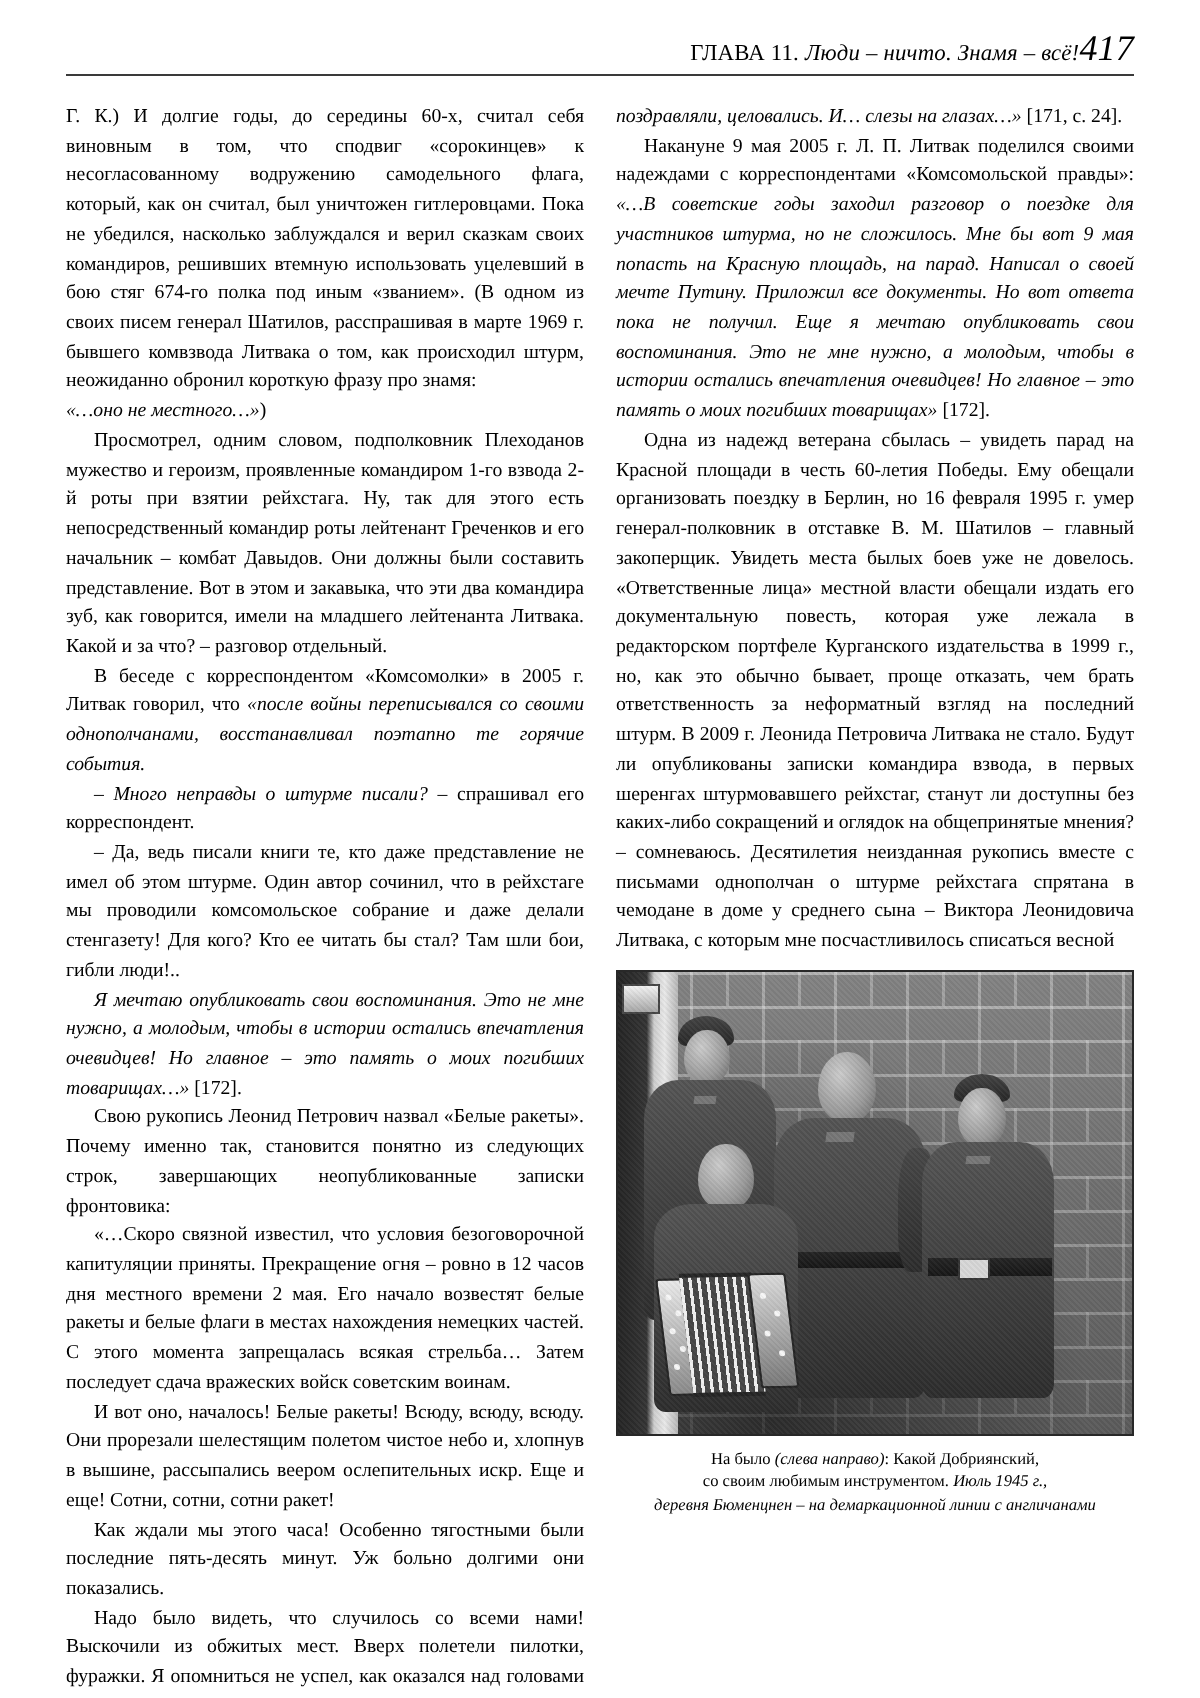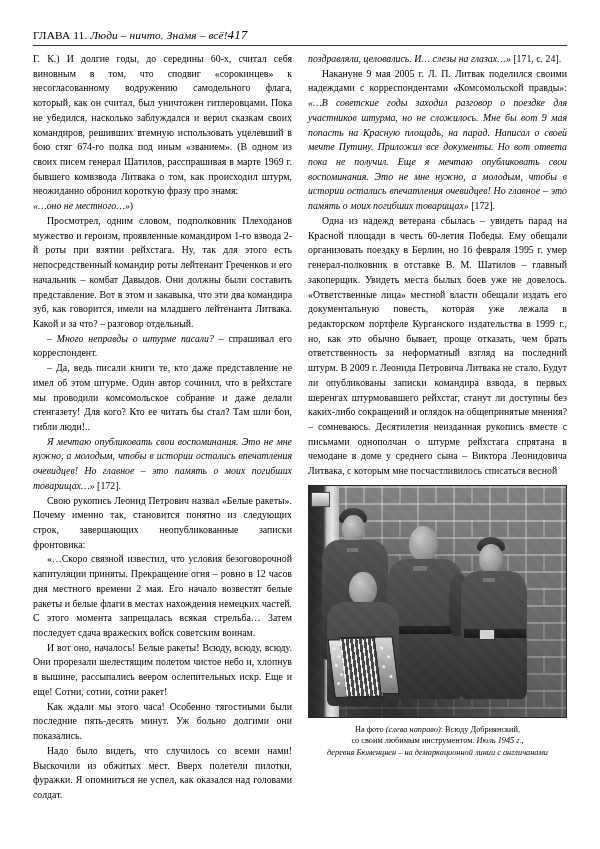--- a/index.html
+++ b/index.html
@@ -17,36 +17,36 @@
     height: 849px;
     background: #ffffff;
     overflow: hidden;
     box-sizing: border-box;
   }
 
   
   .runhead {
     position: absolute;
     left: 33px;
-    top: 27px;
+    top: 14px;
     width: 534px;
     display: flex;
     align-items: baseline;
-    justify-content: flex-start;
+    justify-content: flex-end;
     border-bottom: 1px solid #3a3a3a;
     padding-bottom: 2px;
     font-size: 11.4px;
     letter-spacing: .1px;
   }
   .runhead .chapter { white-space: nowrap; }
   .runhead .chapter .chno { font-style: normal; }
   .runhead .chapter .ctitle { font-style: italic; }
   .runhead .folio {
     font-style: italic;
-    font-size: 13px;
+    font-size: 18px;
   }
 
   
   .cols {
     position: absolute;
     left: 33px;
     top: 52px;
     width: 534px;
     height: 775px;
     display: flex;
@@ -235,20 +235,21 @@
     </div>
     <div class="folio">417</div>
   </div>
 
   <div class="cols">
 
     <div class="col">
       <p class="noind">Г. К.) И долгие годы, до середины 60-х, считал себя виновным в том, что сподвиг «сорокинцев» к несогласованному водружению самодельного флага, который, как он считал, был уничтожен гитлеровцами. Пока не убедился, насколько заблуждался и верил сказкам своих командиров, решивших втемную использовать уцелевший в бою стяг 674-го полка под иным «званием». (В одном из своих писем генерал Шатилов, расспрашивая в марте 1969 г. бывшего комвзвода Литвака о том, как происходил штурм, неожиданно обронил короткую фразу про знамя: </p>
       <p class="noind"><span class="it">«…оно не местного…»</span><span class="ro">)</span></p>
       <p>Просмотрел, одним словом, подполковник Плеходанов мужество и героизм, проявленные командиром 1-го взвода 2-й роты при взятии рейхстага. Ну, так для этого есть непосредственный командир роты лейтенант Греченков и его начальник – комбат Давыдов. Они должны были составить представление. Вот в этом и закавыка, что эти два командира зуб, как говорится, имели на младшего лейтенанта Литвака. Какой и за что? – разговор отдельный.</p>
+      <p><span class="ro">В беседе с корреспондентом «Комсомолки» в 2005 г. Литвак говорил, что </span><span class="it">«после войны переписывался со своими однополчанами, восстанавливал поэтапно те горячие события.</span></p>
       <p><span class="it">– Много неправды о штурме писали?</span><span class="ro"> – спрашивал его корреспондент.</span></p>
       <p class="ital">– Да, ведь писали книги те, кто даже представление не имел об этом штурме. Один автор сочинил, что в рейхстаге мы проводили комсомольское собрание и даже делали стенгазету! Для кого? Кто ее читать бы стал? Там шли бои, гибли люди!..</p>
       <p><span class="it">Я мечтаю опубликовать свои воспоминания. Это не мне нужно, а молодым, чтобы в истории остались впечатления очевидцев! Но главное – это память о моих погибших товарищах…»</span><span class="ro"> [172].</span></p>
       <p>Свою рукопись Леонид Петрович назвал «Белые ракеты». Почему именно так, становится понятно из следующих строк, завершающих неопубликованные записки фронтовика:</p>
       <p class="ital">«…Скоро связной известил, что условия безоговорочной капитуляции приняты. Прекращение огня – ровно в 12 часов дня местного времени 2 мая. Его начало возвестят белые ракеты и белые флаги в местах нахождения немецких частей. С этого момента запрещалась всякая стрельба… Затем последует сдача вражеских войск советским воинам.</p>
       <p class="ital">И вот оно, началось! Белые ракеты! Всюду, всюду, всюду. Они прорезали шелестящим полетом чистое небо и, хлопнув в вышине, рассыпались веером ослепительных искр. Еще и еще! Сотни, сотни, сотни ракет!</p>
       <p class="ital">Как ждали мы этого часа! Особенно тягостными были последние пять-десять минут. Уж больно долгими они показались.</p>
       <p class="ital">Надо было видеть, что случилось со всеми нами! Выскочили из обжитых мест. Вверх полетели пилотки, фуражки. Я опомниться не успел, как оказался над головами солдат.</p>
 
     </div>
@@ -308,21 +309,21 @@
                 <div class="acc-dot" style="left:4px; top:28px;"></div>
                 <div class="acc-dot" style="left:10px; top:38px;"></div>
               </div>
             </div>
           </div>
 
           <div class="photo-grain"></div>
         </div>
 
         <div class="caption">
-          <span class="caption-line"><span class="ro">На фото </span><span class="it">(слева направо)</span><span class="ro">: Всюду Добриянский,</span></span>
+          <span class="caption-line"><span class="ro">На было </span><span class="it">(слева направо)</span><span class="ro">: Какой Добриянский,</span></span>
           <span class="caption-line"><span class="ro">со своим любимым инструментом. </span><span class="it">Июль 1945 г.,</span></span>
           <span class="caption-line it">деревня Бюменцнен – на демаркационной линии с англичанами</span>
         </div>
       </div>
     </div>
 
   </div>
 </div>
 
 </body></html>

